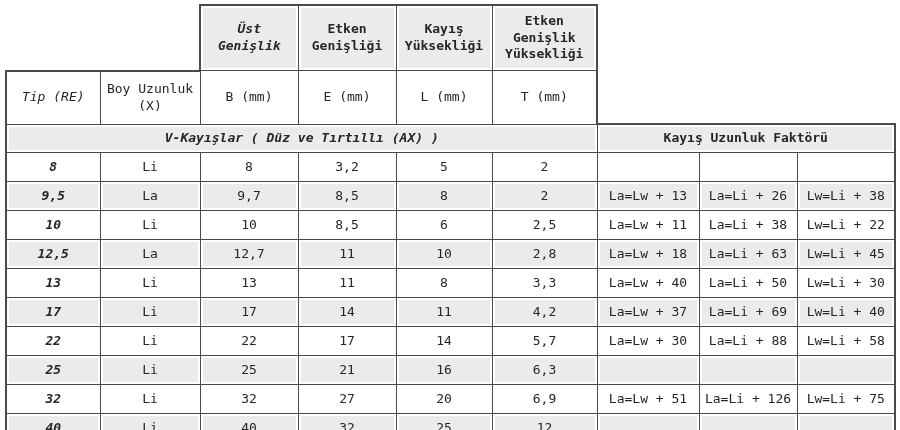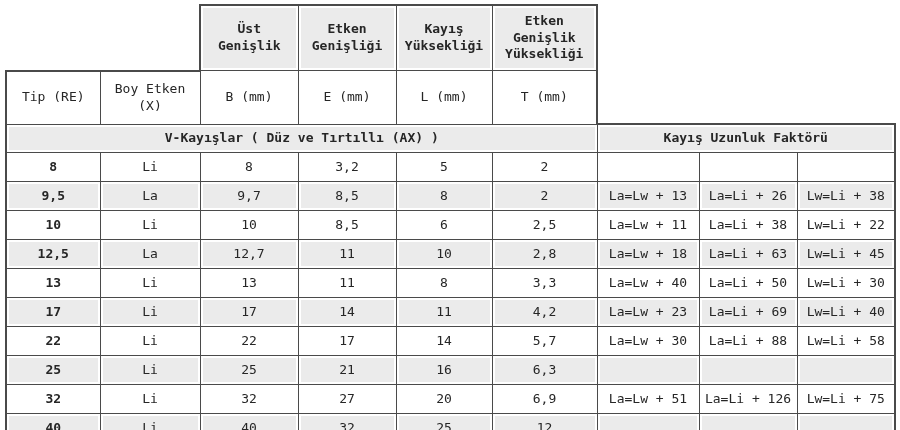--- a/index.html
+++ b/index.html
@@ -29,21 +29,21 @@
     overflow: hidden;
     background: #ffffff;
   }
   
   td.nb { border: none; background: #ffffff; }
   
   td.g, tr.g td { background: #ebebeb; box-shadow: inset 0 0 0 2px #ffffff; }
   
   .b { font-weight: bold; }
   
-  .bl2 { border-left-width: 2px; }
+  .bl2 { border-left-width: 2px; font-style: italic; }
   .br2 { border-right-width: 2px; }
   .bt2 { border-top-width: 2px; }
   .bb2 { border-bottom-width: 2px; }
   tr.rA td { height: 64px; }
   tr.rB td { height: 52px; }
   tr.rC td { height: 27px; text-align: center; }
   tr.rd td { height: 28px; }
 </style>
 </head>
 <body>
@@ -80,21 +80,21 @@
       <div>Etken</div>
       <div>Genişlik</div>
       <div>Yüksekliği</div>
     </td>
     <td class="nb" colspan="3" rowspan="2"></td>
   </tr>
 
   <tr class="rB">
     <td class="bl2 bt2">Tip (RE)</td>
     <td class="bt2">
-      <div>Boy Etken</div>
+      <div>Boy Uzunluk</div>
       <div>(X)</div>
     </td>
     <td>B (mm)</td>
     <td>E (mm)</td>
     <td>L (mm)</td>
     <td class="br2">T (mm)</td>
   </tr>
 
   <tr class="rC">
     <td class="g b bl2" colspan="6">V-Kayışlar ( Düz ve Tırtıllı (AX) )</td>
@@ -156,21 +156,21 @@
     <td>La=Li + 50</td>
     <td class="br2">Lw=Li + 30</td>
   </tr>
   <tr class="rd g">
     <td class="b bl2">17</td>
     <td>Li</td>
     <td>17</td>
     <td>14</td>
     <td>11</td>
     <td>4,2</td>
-    <td>La=Lw + 23</td>
+    <td>La=Lw + 37</td>
     <td>La=Li + 69</td>
     <td class="br2">Lw=Li + 40</td>
   </tr>
   <tr class="rd">
     <td class="b bl2">22</td>
     <td>Li</td>
     <td>22</td>
     <td>17</td>
     <td>14</td>
     <td>5,7</td>

